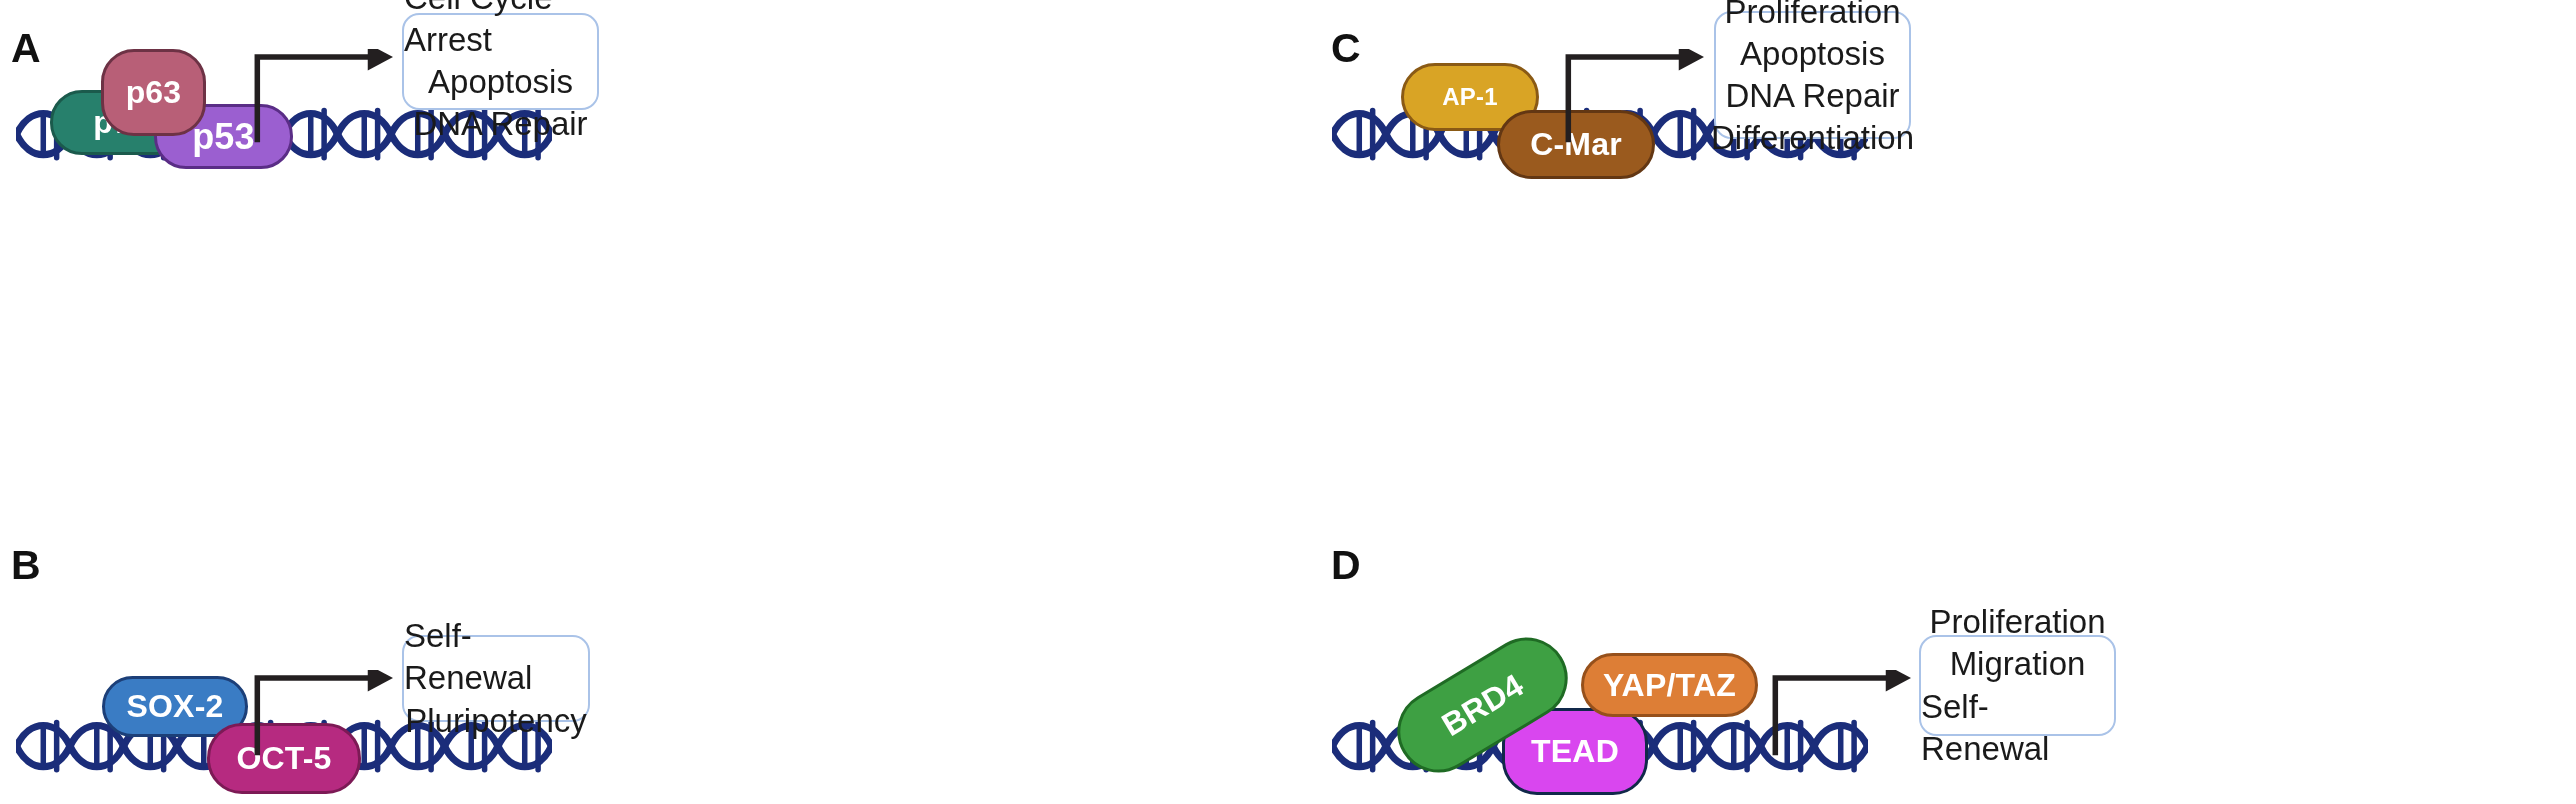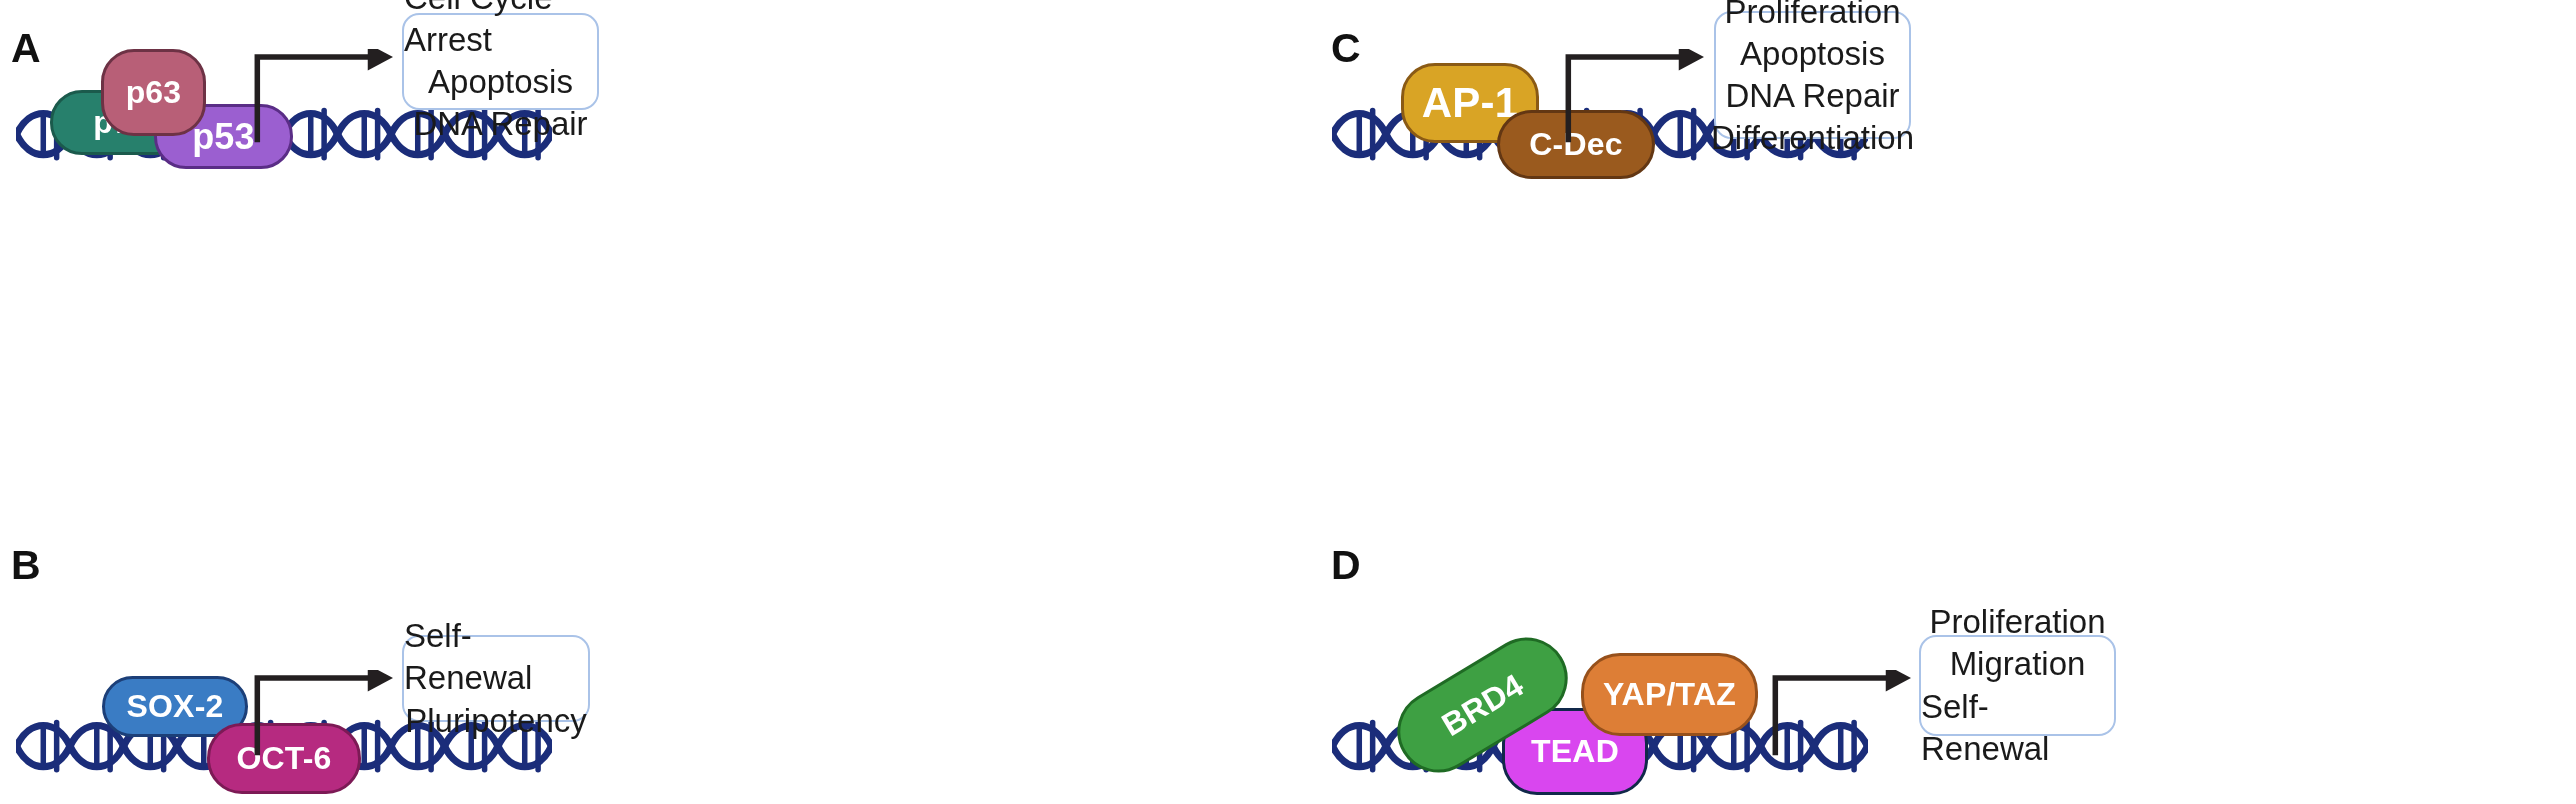--- a/index.html
+++ b/index.html
@@ -176,21 +176,21 @@
             <line x1="663" y1="7" x2="663" y2="67"></line>
         </g>
       </svg>
     </div>
 
     <div class="protein" style="left:102px; top:274px; width:146px; height:61px; background:#3a7cc4; border:3.2px solid #1c3f78; border-radius:35px; font-size:32px;">
       <span>SOX-2</span>
     </div>
 
     <div class="protein" style="left:207px; top:321px; width:154px; height:71px; background:#b62a80; border:3.2px solid #7c1a55; border-radius:35px; font-size:32px;">
-      <span>OCT-6</span>
+      <span>OCT-5</span>
     </div>
 
     <div class="arrow-wrap" style="left:251px; top:268px;">
       <svg width="142" height="87" viewBox="0 0 180 110">
         <path d="M8,108 L8,10 L150,10" stroke="#231f20" stroke-width="7" fill="none"></path>
         <polygon points="148,-7 180,10 148,27" fill="#231f20"></polygon>
       </svg>
     </div>
 
     <div class="outcome-box" style="left:402px; top:233px; width:188px; height:87px;">
@@ -227,26 +227,26 @@
           <line x1="510" y1="13" x2="510" y2="61"></line>
             <line x1="527" y1="7" x2="527" y2="67"></line>
           <line x1="578" y1="13" x2="578" y2="61"></line>
             <line x1="595" y1="7" x2="595" y2="67"></line>
           <line x1="646" y1="13" x2="646" y2="61"></line>
             <line x1="663" y1="7" x2="663" y2="67"></line>
         </g>
       </svg>
     </div>
 
-    <div class="protein" style="left:113px; top:63px; width:138px; height:80px; background:#d9a425; border:3.2px solid #8a5a15; border-radius:34px; font-size:42px;">
+    <div class="protein" style="left:113px; top:63px; width:138px; height:68px; background:#d9a425; border:3.2px solid #8a5a15; border-radius:34px; font-size:24px;">
       <span>AP-1</span>
     </div>
 
     <div class="protein" style="left:209px; top:110px; width:158px; height:69px; background:#9a5a1e; border:3.2px solid #633713; border-radius:35px; font-size:32px;">
-      <span>C-Dec</span>
+      <span>C-Mar</span>
     </div>
 
     <div class="arrow-wrap" style="left:274px; top:49px;">
       <svg width="142" height="95" viewBox="0 0 180 120">
         <path d="M8,118 L8,10 L150,10" stroke="#231f20" stroke-width="7" fill="none"></path>
         <polygon points="148,-7 180,10 148,27" fill="#231f20"></polygon>
       </svg>
     </div>
 
     <div class="outcome-box" style="left:426px; top:11px; width:197px; height:128px;">
@@ -289,21 +289,21 @@
           <line x1="646" y1="13" x2="646" y2="61"></line>
             <line x1="663" y1="7" x2="663" y2="67"></line>
         </g>
       </svg>
     </div>
 
     <div class="protein" style="left:214px; top:306px; width:146px; height:87px; background:#d946ef; border:3.2px solid #11294a; border-radius:35px; font-size:32px;">
       <span>TEAD</span>
     </div>
 
-    <div class="protein" style="left:293px; top:251px; width:177px; height:83px; background:#dd7e36; border:3.2px solid #96501b; border-radius:39px; font-size:32px;">
+    <div class="protein" style="left:293px; top:251px; width:177px; height:64px; background:#dd7e36; border:3.2px solid #96501b; border-radius:39px; font-size:32px;">
       <span>YAP/TAZ</span>
     </div>
 
     <div class="protein" style="left:102px; top:262px; width:185px; height:82px; background:#3ea043; border:3.2px solid #1f6b24; border-radius:41px; font-size:32px; transform: rotate(-31deg);">
       <span>BRD4</span>
     </div>
 
     <div class="arrow-wrap" style="left:481px; top:268px;">
       <svg width="142" height="87" viewBox="0 0 180 110">
         <path d="M8,108 L8,10 L150,10" stroke="#231f20" stroke-width="7" fill="none"></path>

